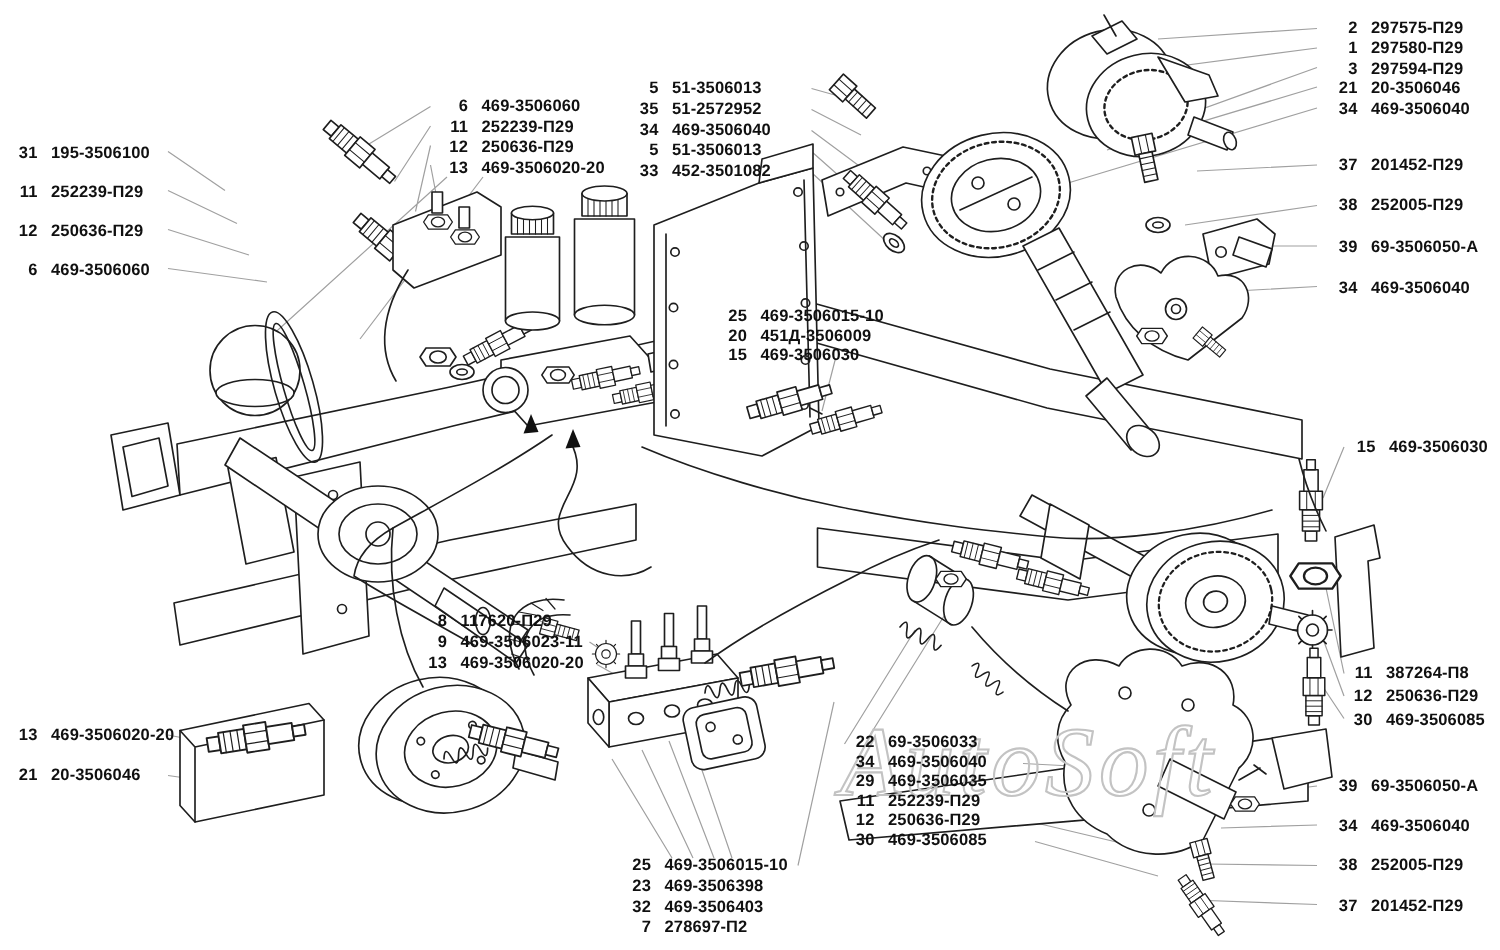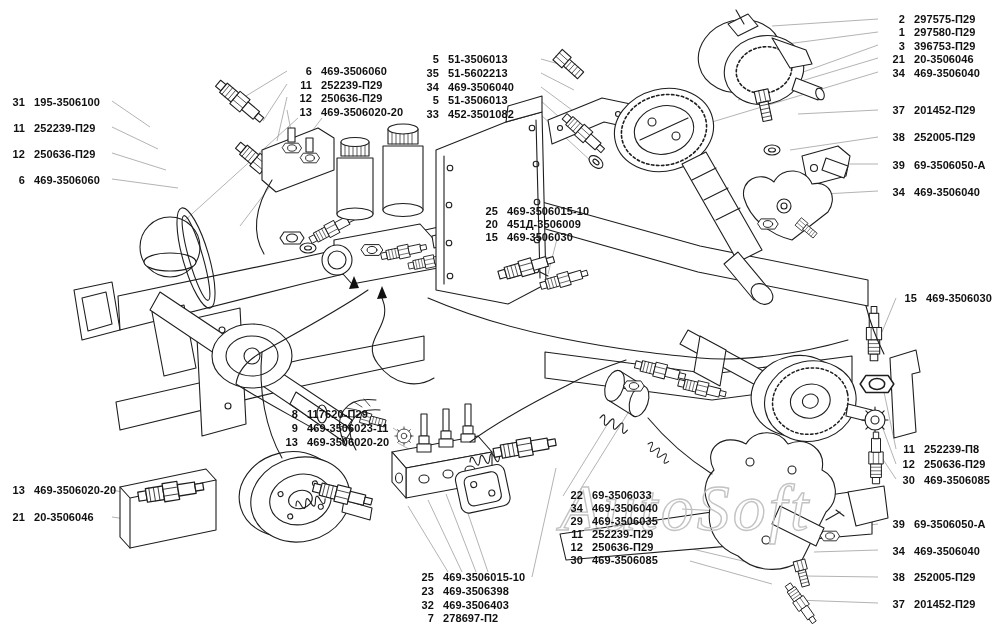--- a/index.html
+++ b/index.html
@@ -335,21 +335,21 @@
             <span class="pnum">297575-П29</span>
           </div>
 
           <div class="lrow">
             <span class="ref">1</span>
             <span class="pnum">297580-П29</span>
           </div>
 
           <div class="lrow">
             <span class="ref">3</span>
-            <span class="pnum">396753-П29</span>
+            <span class="pnum">297594-П29</span>
           </div>
 
           <div class="lrow">
             <span class="ref">21</span>
             <span class="pnum">20-3506046</span>
           </div>
 
           <div class="lrow">
             <span class="ref">34</span>
             <span class="pnum">469-3506040</span>
@@ -385,21 +385,21 @@
     <div class="lgroup" style="left: 417px; top: 54px; --gap: 13.8px;">
       <div>
 
           <div class="lrow">
             <span class="ref">5</span>
             <span class="pnum">51-3506013</span>
           </div>
 
           <div class="lrow">
             <span class="ref">35</span>
-            <span class="pnum">51-5602213</span>
+            <span class="pnum">51-2572952</span>
           </div>
 
           <div class="lrow">
             <span class="ref">34</span>
             <span class="pnum">469-3506040</span>
           </div>
 
           <div class="lrow">
             <span class="ref">5</span>
             <span class="pnum">51-3506013</span>
@@ -490,21 +490,21 @@
             <span class="pnum">469-3506030</span>
           </div>
         </div>
     </div>
 
     <div class="lgroup" style="left: 893px; top: 444px; --gap: 15.4px;">
       <div>
 
           <div class="lrow">
             <span class="ref">11</span>
-            <span class="pnum">252239-П8</span>
+            <span class="pnum">387264-П8</span>
           </div>
 
           <div class="lrow">
             <span class="ref">12</span>
             <span class="pnum">250636-П29</span>
           </div>
 
           <div class="lrow">
             <span class="ref">30</span>
             <span class="pnum">469-3506085</span>

